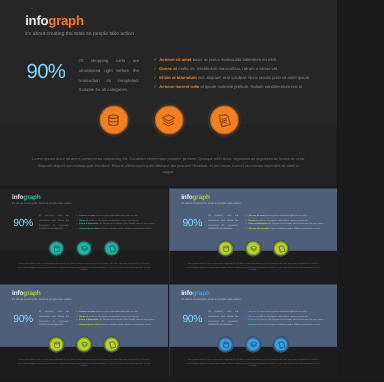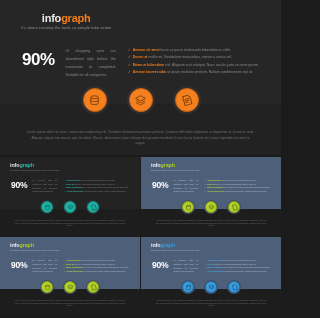--- a/index.html
+++ b/index.html
@@ -14,39 +14,39 @@
   
   .panel{ position:relative; overflow:hidden; }
 
   
   .brand{ line-height:1; }
   .brand .wordmark{ font-weight:700; letter-spacing:-0.02em; }
   .brand .tagline{ display:block; color:#8d8d8d; }
 
   
   .statrow{ display:flex; align-items:flex-start; }
-  .pct{ font-weight:700; color:#ffffff; letter-spacing:-0.03em; }
+  .pct{ font-weight:400; color:#7dd3fc; letter-spacing:-0.03em; }
   .blurb{ color:#8a8a8a; text-align:justify; }
 
   .bullets{ list-style:none; }
   .bullets li{ display:flex; align-items:flex-start; color:#8a8a8a; }
   .bullets .tick{ flex:0 0 auto; }
   .bullets .txt{ flex:1 1 auto; }
   .bullets .lead{ font-weight:700; }
 
   
   .badges{ display:flex; justify-content:center; }
   .badge{ border-radius:50%; display:flex; align-items:center; justify-content:center; }
   .badge .ring{ border-radius:50%; display:flex; align-items:center; justify-content:center; }
 
   .footnote{ text-align:center; color:#6f6f6f; }
 
   
   .hero{ position:absolute; left:0; top:0; width:281px; height:155px; background:#262626; }
-  .hero .hdr{ position:absolute; left:21px; top:13px;text-align:center; }
+  .hero .hdr{ position:absolute; left:21px; top:13px; }
   .hero .wordmark{ font-size:11px; }
   .hero .wordmark .a{ color:#e8e8e8; }
   .hero .wordmark .b{ color:#f07d1a; }
   .hero .tagline{ font-size:4.2px; margin-top:2px; }
 
   .hero .statrow{ position:absolute; left:22px; top:48px; width:240px; }
   .hero .pct{ font-size:17px; margin-top:2px; }
   .hero .blurb{ width:58px; margin-left:11px; font-size:3.6px; line-height:2.2; }
   .hero .bullets{ margin-left:12px; width:155px; }
   .hero .bullets li{ font-size:3.5px; line-height:1.35; margin-bottom:2.6px; }

